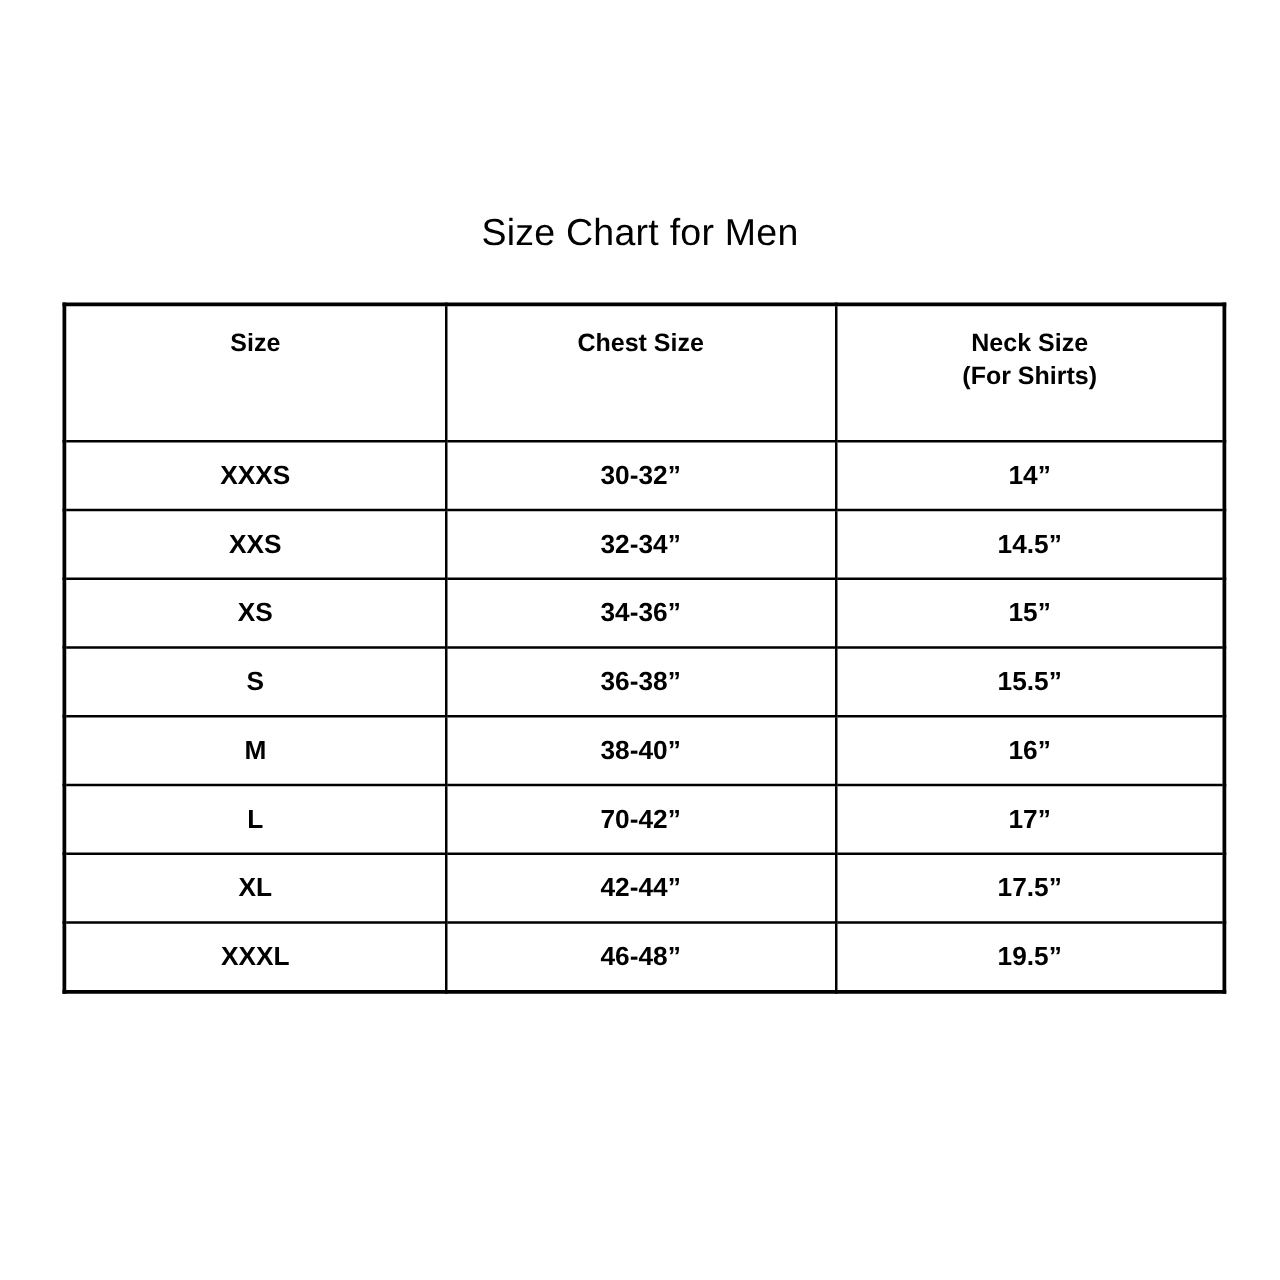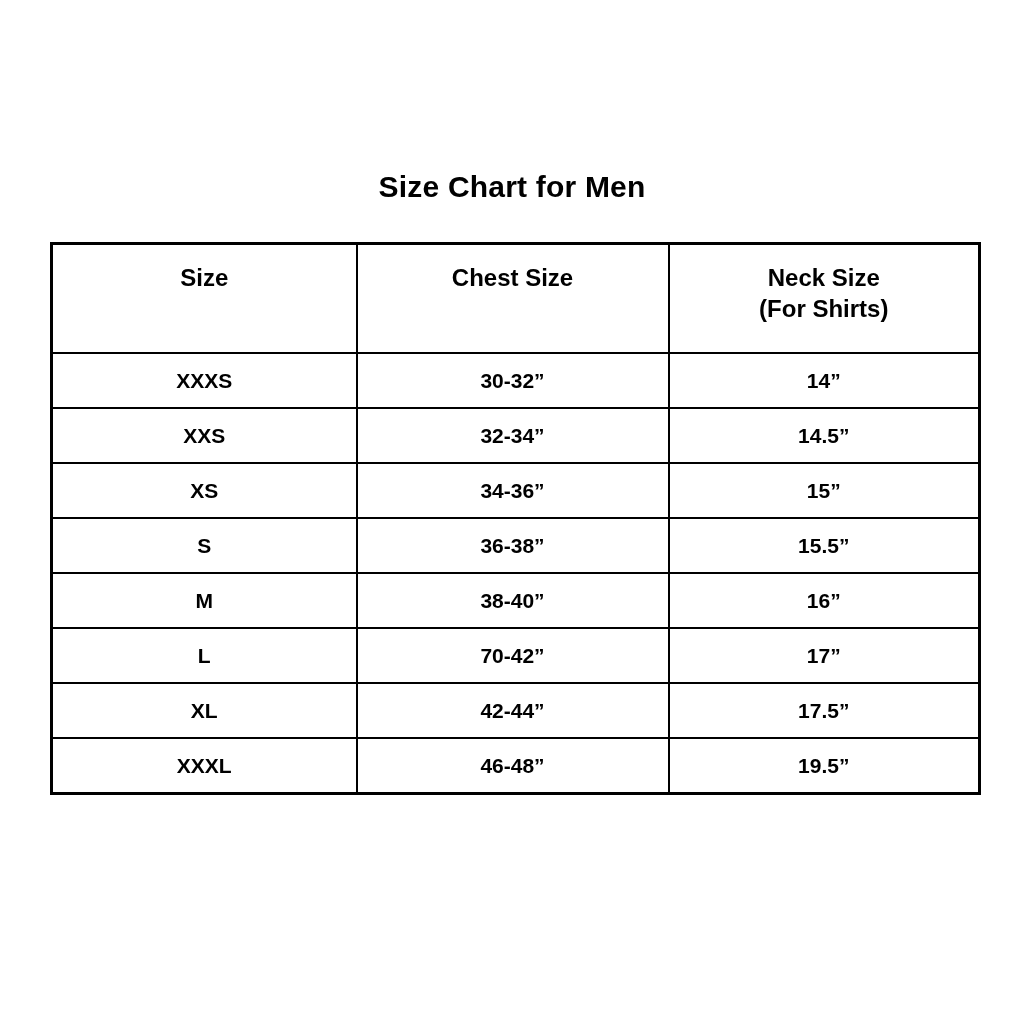--- a/index.html
+++ b/index.html
@@ -14,21 +14,21 @@
     width: 1024px;
     height: 1024px;
     background: #ffffff;
     overflow: hidden;
   }
   .chart-title {
     margin: 0;
     padding-top: 170px;
     text-align: center;
     font-size: 30px;
-    font-weight: bold;
+    font-weight: normal;
     letter-spacing: 0.2px;
     color: #000000;
   }
   table.size-chart {
     position: absolute;
     left: 50px;
     top: 242px;
     width: 928px;
     border-collapse: collapse;
     table-layout: fixed;
@@ -43,21 +43,21 @@
     text-align: center;
     font-weight: bold;
     color: #000000;
     padding: 0;
   }
   table.size-chart {
     border: 3px solid #000000;
   }
   table.size-chart th {
     height: 90px;
-    font-size: 24px;
+    font-size: 20px;
     vertical-align: top;
     padding-top: 17px;
     line-height: 1.3;
   }
   table.size-chart td {
     height: 53px;
     font-size: 21px;
     vertical-align: middle;
     margin-top: 27px;
   }

